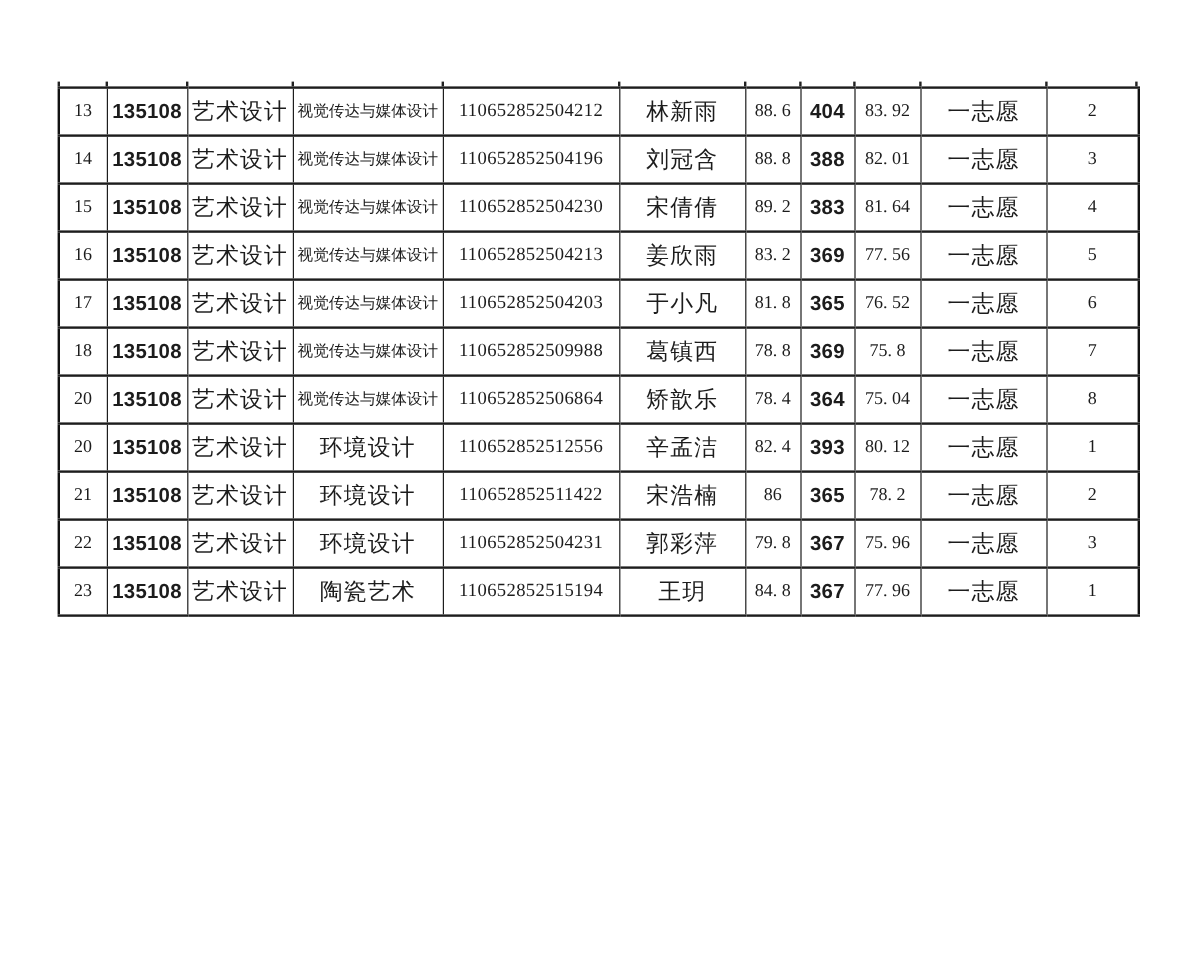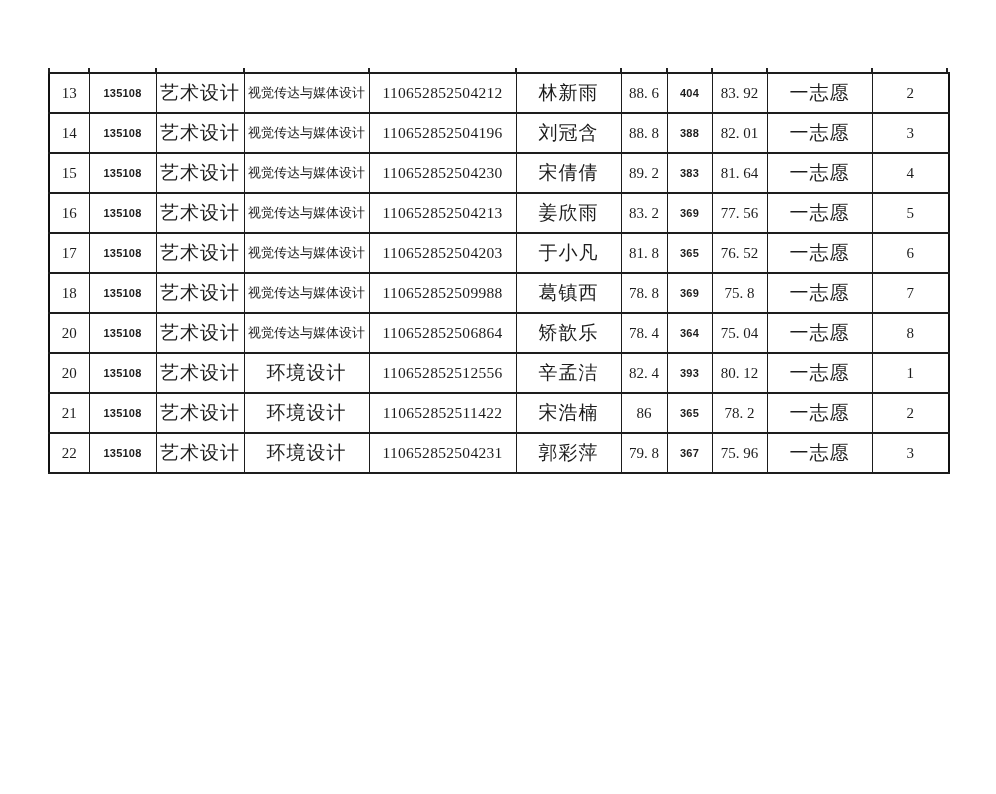--- a/index.html
+++ b/index.html
@@ -55,21 +55,21 @@
     font-size: 19px;
     letter-spacing: 1px;
   }
   .cjk.tight {
     font-size: 13px;
     letter-spacing: 0;
   }
   .sans-bold {
     font-family: "Liberation Sans", "DejaVu Sans", sans-serif;
     font-weight: 700;
-    font-size: 11px;
+    font-size: 17px;
     letter-spacing: 0.2px;
   }
   .id-num {
     font-size: 15.5px;
     letter-spacing: 0.3px;
   }
 </style>
 </head>
 <body>
 
@@ -226,15 +226,28 @@
           <td class="cjk">艺术设计</td>
           <td class="cjk">环境设计</td>
           <td class="serif id-num">110652852504231</td>
           <td class="cjk">郭彩萍</td>
           <td class="serif">79. 8</td>
           <td class="sans-bold">367</td>
           <td class="serif">75. 96</td>
           <td class="cjk">一志愿</td>
           <td class="serif">3</td>
         </tr>
+        <tr>
+          <td class="serif">23</td>
+          <td class="sans-bold">135108</td>
+          <td class="cjk">艺术设计</td>
+          <td class="cjk">陶瓷艺术</td>
+          <td class="serif id-num">110652852515194</td>
+          <td class="cjk">王玥</td>
+          <td class="serif">84. 8</td>
+          <td class="sans-bold">367</td>
+          <td class="serif">77. 96</td>
+          <td class="cjk">一志愿</td>
+          <td class="serif">1</td>
+        </tr>
       </tbody>
   </table>
 </div>
 
 </body></html>

